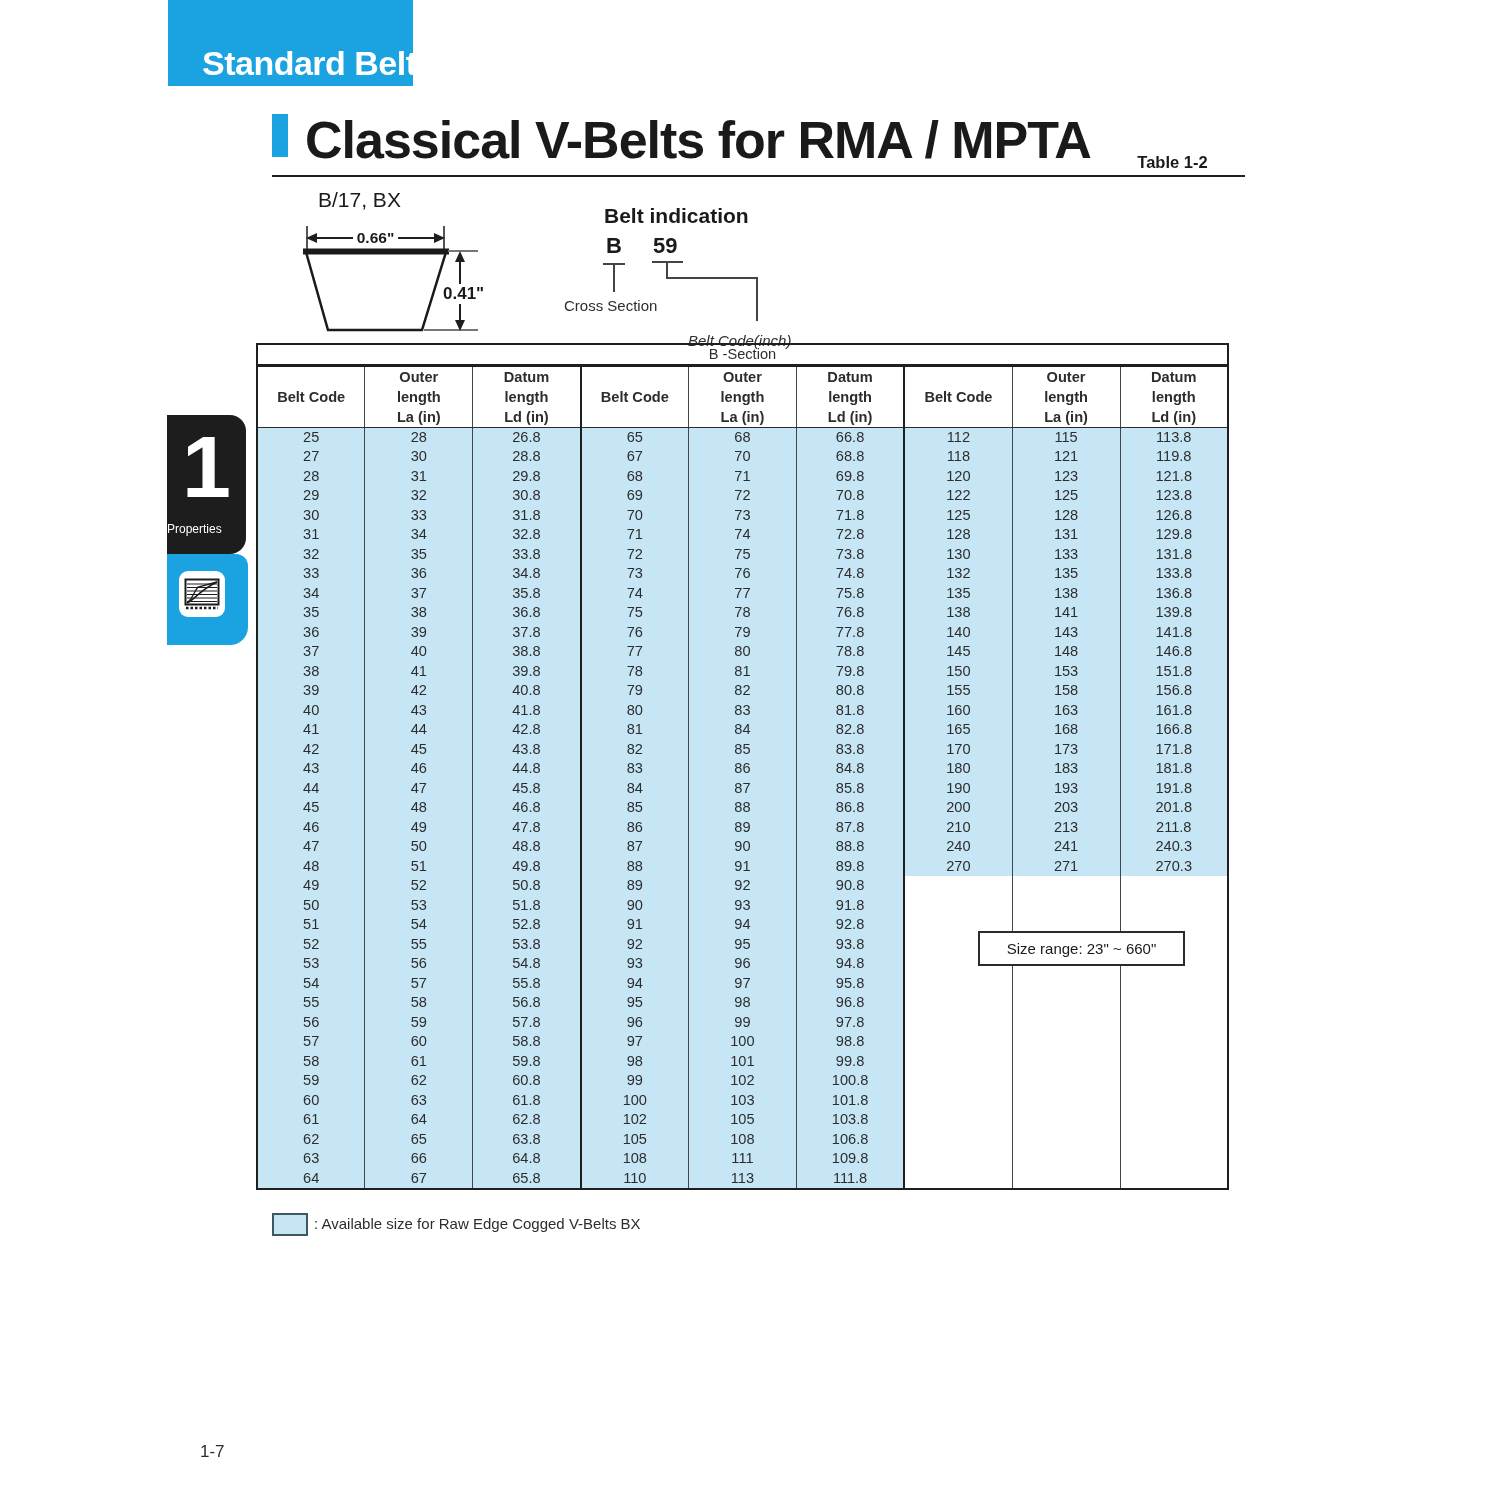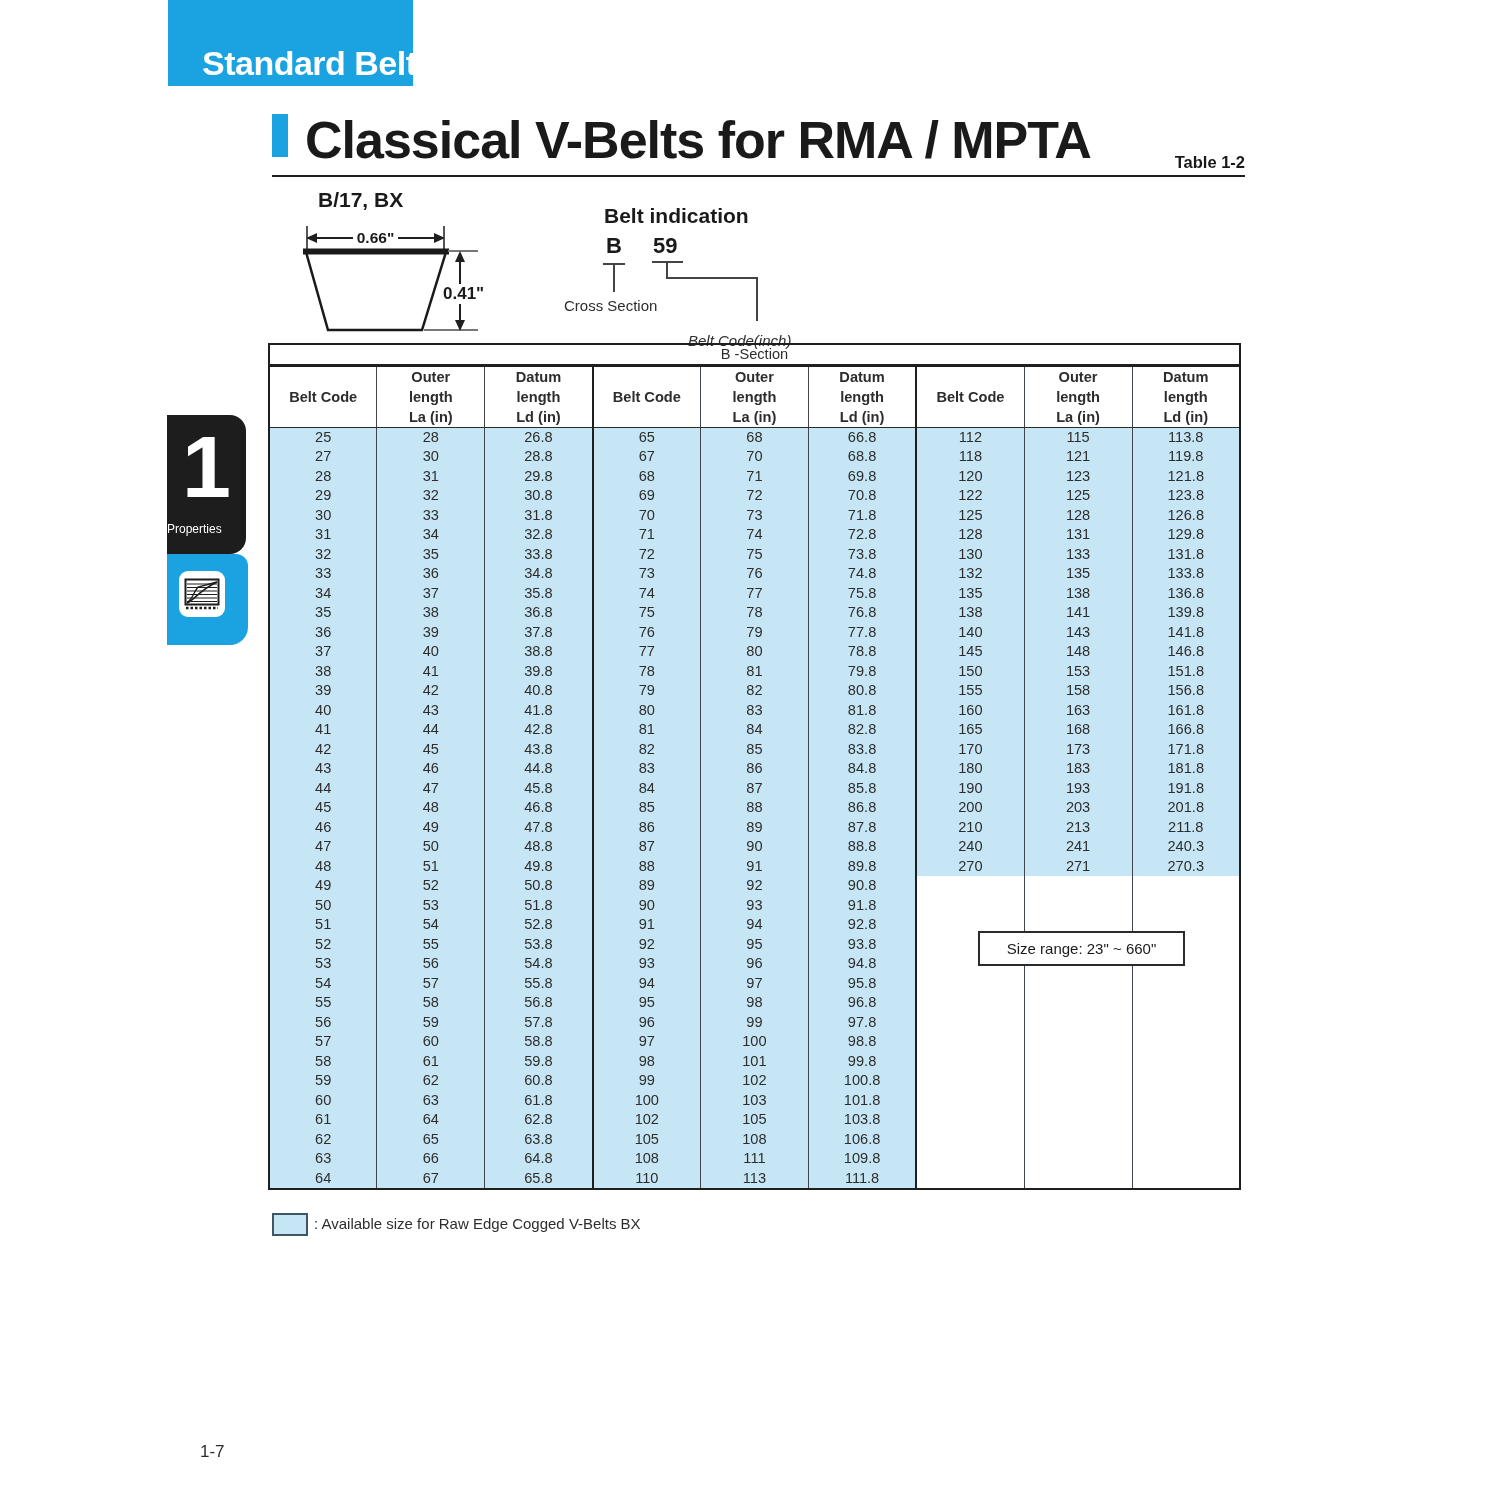--- a/index.html
+++ b/index.html
@@ -24,28 +24,28 @@
               background:#1aa3e0; border-radius:0 12px 18px 0; }
   .icon-box { position:absolute; left:12px; top:17px; width:46px; height:46px;
               background:#ffffff; border-radius:9px; display:flex; align-items:center;
               justify-content:center; }
 
   
   .accent-bar { position:absolute; left:272px; top:114px; width:16px; height:43px;
                 background:#1aa3e0; }
   .page-title { position:absolute; left:305px; top:110px; font-size:52px; font-weight:bold;
                 letter-spacing:-1px; color:#1a1a1a; white-space:nowrap; }
-  .table-ref { position:absolute; left:1100px; top:153px; width:145px; text-align:right;
+  .table-ref { position:absolute; left:1100px; top:153px; width:145px; text-align:center;
                font-size:16.5px; font-weight:bold; color:#1a1a1a; }
   .top-rule { position:absolute; left:272px; top:175px; width:973px; height:2px;
               background:#1f1f1f; }
 
   
   .profile-label { position:absolute; left:318px; top:188px; font-size:21px;
-                   font-weight:bold; color:#1a1a1a; }
+                   font-weight:normal; color:#1a1a1a; }
   .dim-ext { position:absolute; width:2px; height:26px; background:#555; top:226px; }
   .dim-row { position:absolute; left:306px; top:231px; width:139px; height:14px;
              display:flex; align-items:center; }
   .arrow-l { width:0; height:0; border-top:5px solid transparent; border-bottom:5px solid transparent;
              border-right:11px solid #1f1f1f; }
   .arrow-r { width:0; height:0; border-top:5px solid transparent; border-bottom:5px solid transparent;
              border-left:11px solid #1f1f1f; }
   .dim-line { flex:1; height:2px; background:#1f1f1f; }
   .dim-text { font-size:15.5px; font-weight:bold; padding:0 4px; color:#1a1a1a; }
   .trap-svg { position:absolute; left:303px; top:248px; }
@@ -54,21 +54,21 @@
   .depth-label { position:absolute; left:441px; top:284px; font-size:17px; font-weight:bold;
                  background:#ffffff; padding:0 2px; color:#1a1a1a; }
   .bi-title { position:absolute; left:604px; top:204px; font-size:21px; font-weight:bold; color:#1a1a1a; }
   .bi-b  { position:absolute; left:606px; top:233px; font-size:22px; font-weight:bold; color:#1a1a1a; }
   .bi-59 { position:absolute; left:653px; top:233px; font-size:22px; font-weight:bold; color:#1a1a1a; }
   .conn { position:absolute; background:#444; }
   .cs-label { position:absolute; left:564px; top:297px; font-size:15px; color:#2d2d2d; }
   .bc-label { position:absolute; left:688px; top:332px; font-size:15px; color:#2d2d2d;font-style:italic; }
 
   
-  .table-wrap { position:absolute; left:268px; top:343px; width:973px; }
+  .table-wrap { position:absolute; left:256px; top:343px; width:973px; }
   table.belt { width:973px; border-collapse:collapse; table-layout:fixed;
                border:2px solid #1f1f1f; }
   table.belt th, table.belt td { font-weight:normal; text-align:center; padding:0;
                font-size:14.6px; color:#2d2d2d; }
   th.section { font-size:16.5px; font-weight:bold; color:#1a1a1a; height:21px;
                border-bottom:3px solid #1f1f1f; }
   tr.colhead th { height:56px; border-bottom:1.5px solid #2b2b2b; white-space:pre-line;
                   line-height:20px; vertical-align:middle;font-weight:bold; }
   tbody td { height:19.5px; line-height:19.5px; }
   .bl-thin { border-left:1px solid #3f474d; }

